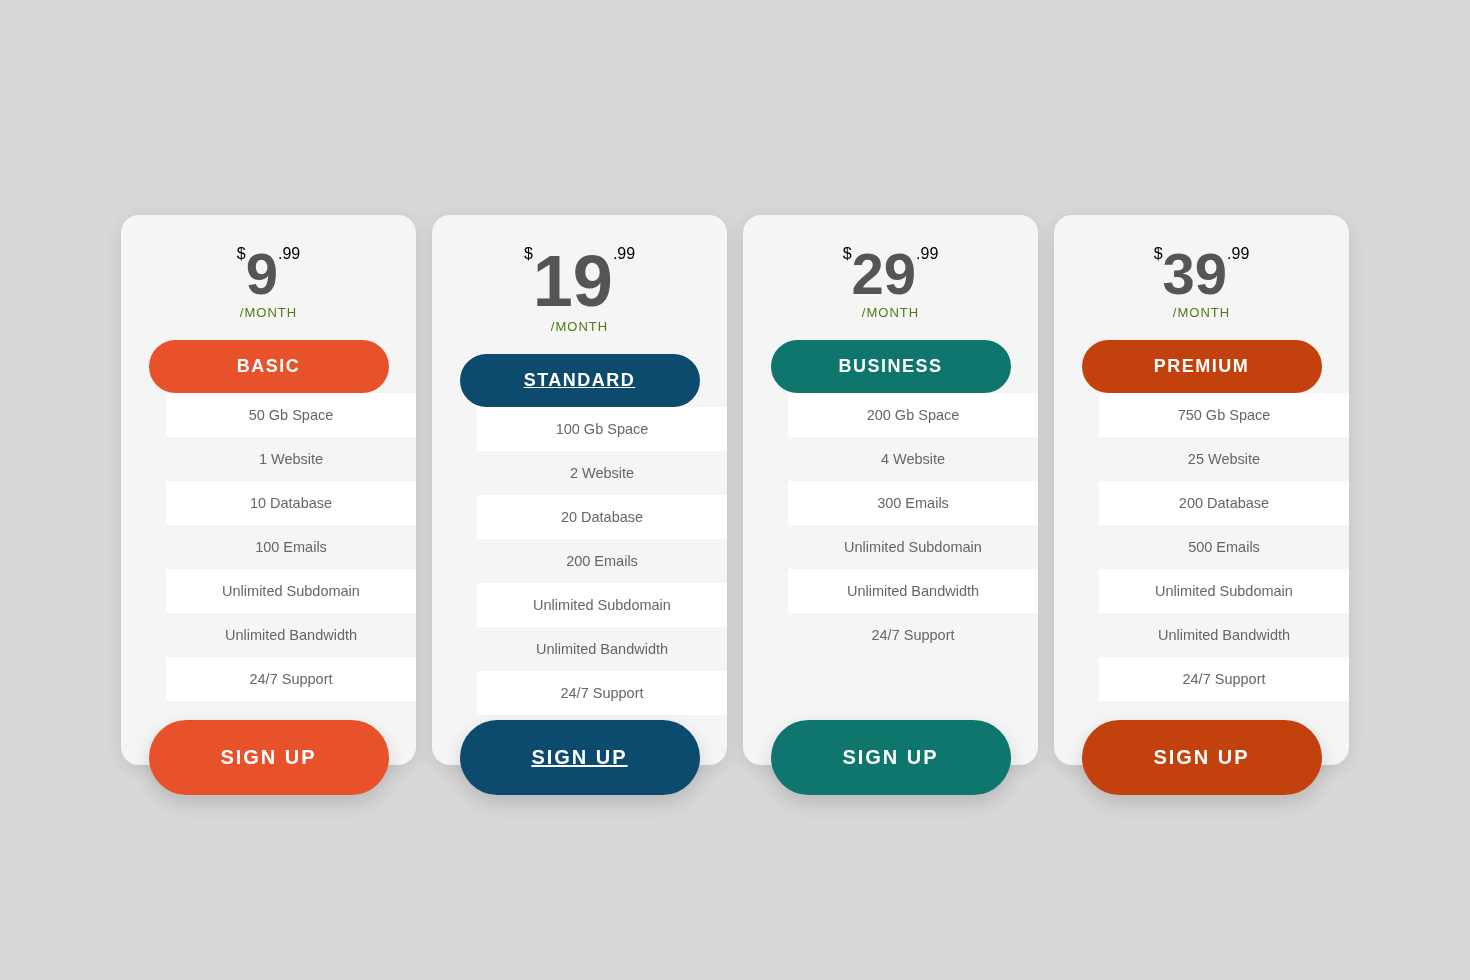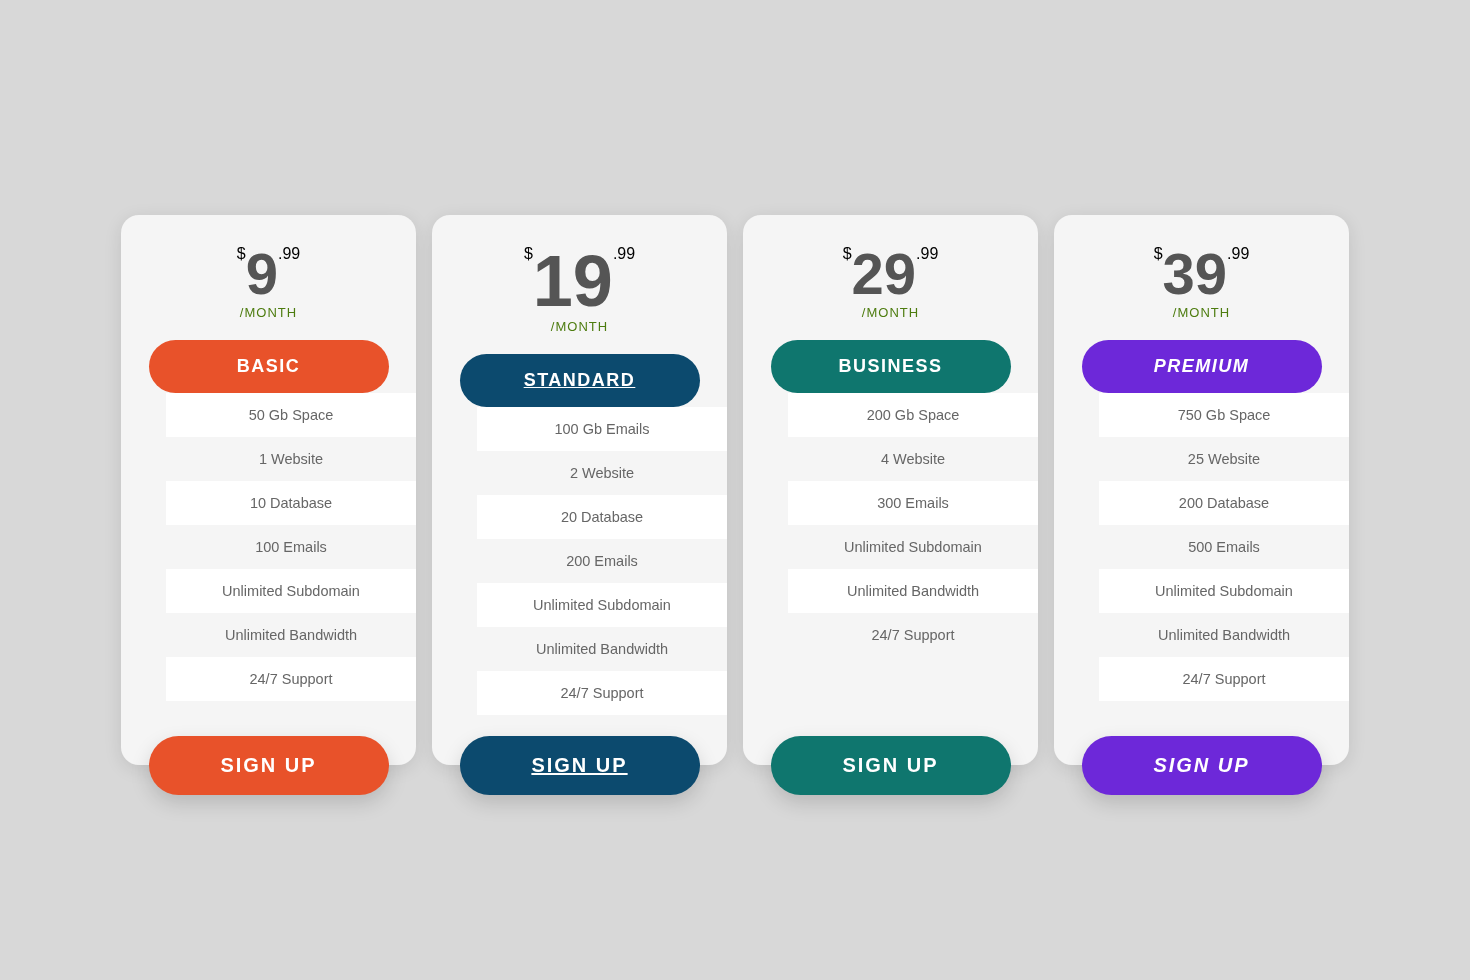--- a/index.html
+++ b/index.html
@@ -80,42 +80,42 @@
     .plan-feature-row:nth-child(odd) {
       background: #fff;
     }
 
     .plan-feature-row:nth-child(even) {
       background: #f5f5f5;
     }
 
     .plan-signup-btn {
       width: 240px;
-      padding: 18px 0;
+      padding: 26px 0;
       border-radius: 50px;
       text-align: center;
       font-size: 20px;
       font-weight: 700;
       color: #fff;
       letter-spacing: 2px;
       cursor: pointer;
       position: absolute;
       bottom: -30px;
       left: 50%;
       transform: translateX(-50%);
       box-shadow: 0 8px 20px rgba(0,0,0,0.15);
       border: none;
       outline: none;
     }
 
     
     .basic-color { background-color: #e8522a; }
     .standard-color { background-color: #0c4a6e; text-decoration: underline; }
     .business-color { background-color: #0f766e; }
-    .premium-color { background-color: #6d28d9; font-style: italic; }
+    .premium-color { background-color: #c2410c; }
 
     .price-num {
       display: flex;
       align-items: flex-start;
     }
   </style>
 </head>
 <body>
 
 <div class="pricing-container">
@@ -144,21 +144,21 @@
       <div class="plan-price-block">
         <div class="price-num">
           <span class="dollar">$</span>
           <span style="font-size: 72px; font-weight: 700; color: rgb(85, 85, 85); line-height: 1;">19</span>
           <span class="cents">.99</span>
         </div>
         <div class="plan-price-per">/MONTH</div>
       </div>
       <div class="plan-name-badge standard-color">STANDARD</div>
       <div class="plan-features">
-        <div class="plan-feature-row">100 Gb Emails</div>
+        <div class="plan-feature-row">100 Gb Space</div>
         <div class="plan-feature-row">2 Website</div>
         <div class="plan-feature-row">20 Database</div>
         <div class="plan-feature-row">200 Emails</div>
         <div class="plan-feature-row">Unlimited Subdomain</div>
         <div class="plan-feature-row">Unlimited Bandwidth</div>
         <div class="plan-feature-row">24/7 Support</div>
       </div>
       <button class="plan-signup-btn standard-color">SIGN UP</button>
     </div>
     <div class="plan-card">

